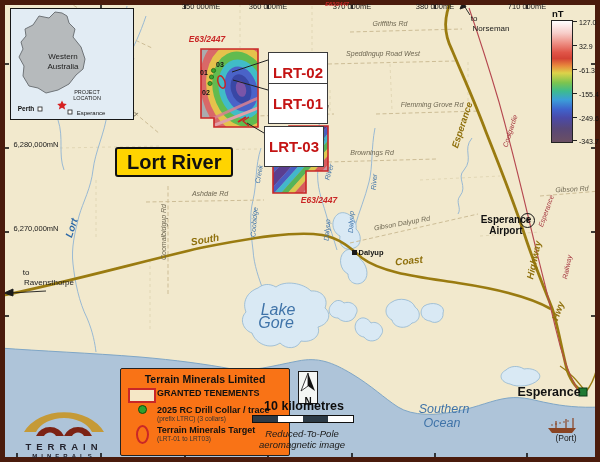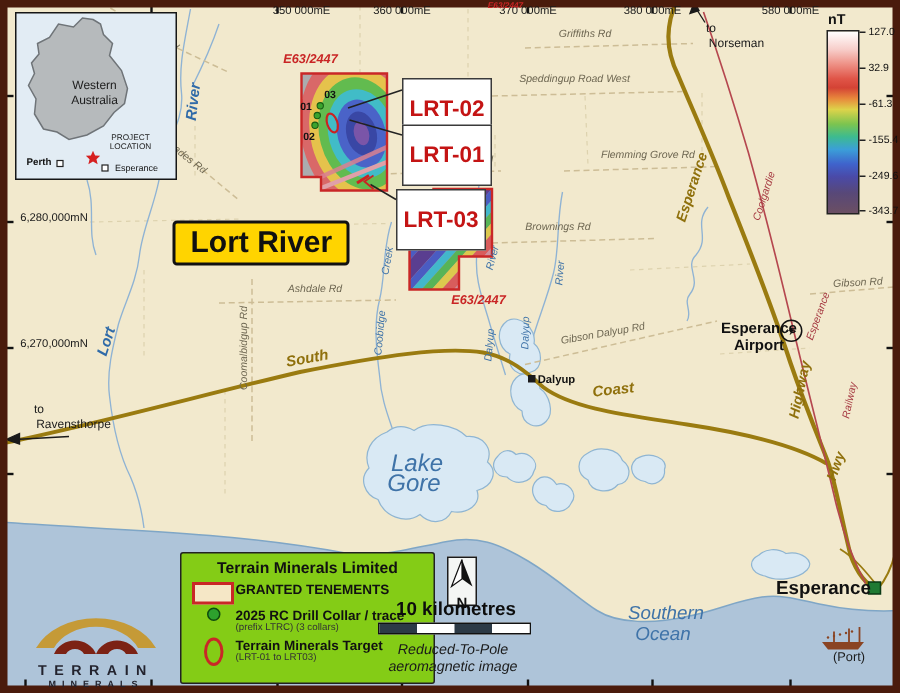--- a/index.html
+++ b/index.html
@@ -17,32 +17,32 @@
   .dest{font-size:8px;color:#1a1a1a;}
   .town{font-weight:bold;color:#111;}
   .tenid{font-size:8.5px;font-weight:bold;font-style:italic;color:#c92525;text-align:center;}
   .lrt{position:absolute;z-index:6;background:#fff;border:1px solid #3a3a3a;color:#c41414;
        font-weight:bold;font-size:15px;padding:14px 4px;line-height:11px;}
   .collar{font-size:7px;font-weight:bold;color:#111;}
   #title-label{position:absolute;left:115px;top:147px;z-index:6;background:#FFD400;border:2px solid #111;
        border-radius:3px;color:#101010;font-weight:bold;font-size:20px;padding:2px 10px;line-height:22px;}
   
   #inset{position:absolute;left:10px;top:8px;width:106px;height:110px;background:#e2ecf4;
-       border:1.5px solid #161616;z-index:6;}
+       border:1.5px solid #161616;z-index:6;padding-left:16px;}
   
   #colorbar{position:absolute;left:546px;top:8px;width:52px;height:148px;z-index:6;}
   #cb-unit{position:absolute;left:6px;top:0;font-size:9.5px;font-weight:bold;color:#111;}
   #cb-bar{position:absolute;left:5px;top:12px;width:20px;height:121px;border:1px solid #222;
        background:linear-gradient(to bottom,#ffffff 0%,#f7cdc9 10%,#ee9186 18%,#e05548 26%,
        #d44335 31%,#e8893c 37%,#ddd34a 43%,#7cc44f 51%,#3dbb8f 58%,#3b9fd8 65%,#3f63cc 73%,
        #4a4aa8 80%,#584878 89%,#6b4f63 100%);}
   .cb-tick{position:absolute;left:27px;width:4px;border-top:1px solid #222;}
   .cb-lab{position:absolute;left:33px;font-size:7px;color:#111;transform:translateY(-50%);}
   
-  #legend{position:absolute;left:120px;top:368px;width:170px;height:88px;background:#84cc16;
+  #legend{position:absolute;left:120px;top:368px;width:170px;height:88px;background:#f97316;
        border:1.5px solid #222;border-radius:2px;z-index:7;padding:4px 6px;box-sizing:border-box;}
   #legend .lg-title{font-size:10.5px;font-weight:bold;color:#111;text-align:center;margin-bottom:3px;}
   .lg-row{display:flex;align-items:flex-start;margin-bottom:2px;}
   .lg-icon{width:30px;display:flex;justify-content:center;flex:none;}
   .lg-main{font-size:9px;font-weight:bold;color:#111;line-height:10px;}
   .lg-sub{font-size:6.5px;color:#333;line-height:8px;}
   .sw-ten{width:24px;height:11px;background:#f5e7c6;border:2px solid #c92727;}
   .sw-dot{width:7px;height:7px;border-radius:50%;background:#2da12d;border:1px solid #0e4a0e;}
   .sw-ell{width:9px;height:15px;border:2px solid #c92727;border-radius:50%;}
   
@@ -247,21 +247,21 @@
         <path d="M591,316 L598,316"></path>
     </g>
 
     <rect x="2.5" y="2.5" width="595" height="457" fill="none" stroke="#4a1b0c" stroke-width="5"></rect>
   </svg>
 
   <span class="ctr coord" style="left:201px;top:7px">350 000mE</span>
   <span class="ctr coord" style="left:268px;top:7px">360 000mE</span>
   <span class="ctr coord" style="left:352px;top:7px">370 000mE</span>
   <span class="ctr coord" style="left:435px;top:7px">380 000mE</span>
-  <span class="ctr coord" style="left:527px;top:7px">580 000mE</span>
+  <span class="ctr coord" style="left:527px;top:7px">710 000mE</span>
   <span class="ctr coord" style="left:36px;top:145px;transform:translate(-50%,-50%)">6,280,000mN</span>
   <span class="ctr coord" style="left:36px;top:229px">6,270,000mN</span>
   <span class="ctr tenid" style="left:337px;top:5px;font-size:5.5px">E63/2447</span>
 
   <span class="ctr road" style="left:104px;top:22px;transform:translate(-50%,-50%) rotate(38deg)">Griffiths Rd</span>
   <span class="ctr road" style="left:390px;top:23px">Griffiths Rd</span>
   <span class="ctr road" style="left:120px;top:102px;transform:translate(-50%,-50%) rotate(38deg)">Cascades Rd</span>
   <span class="ctr road" style="left:383px;top:53px">Speddingup Road West</span>
   <span class="ctr road" style="left:432px;top:104px">Flemming Grove Rd</span>
   <span class="ctr road" style="left:310px;top:107px">Boydells Rd</span>

